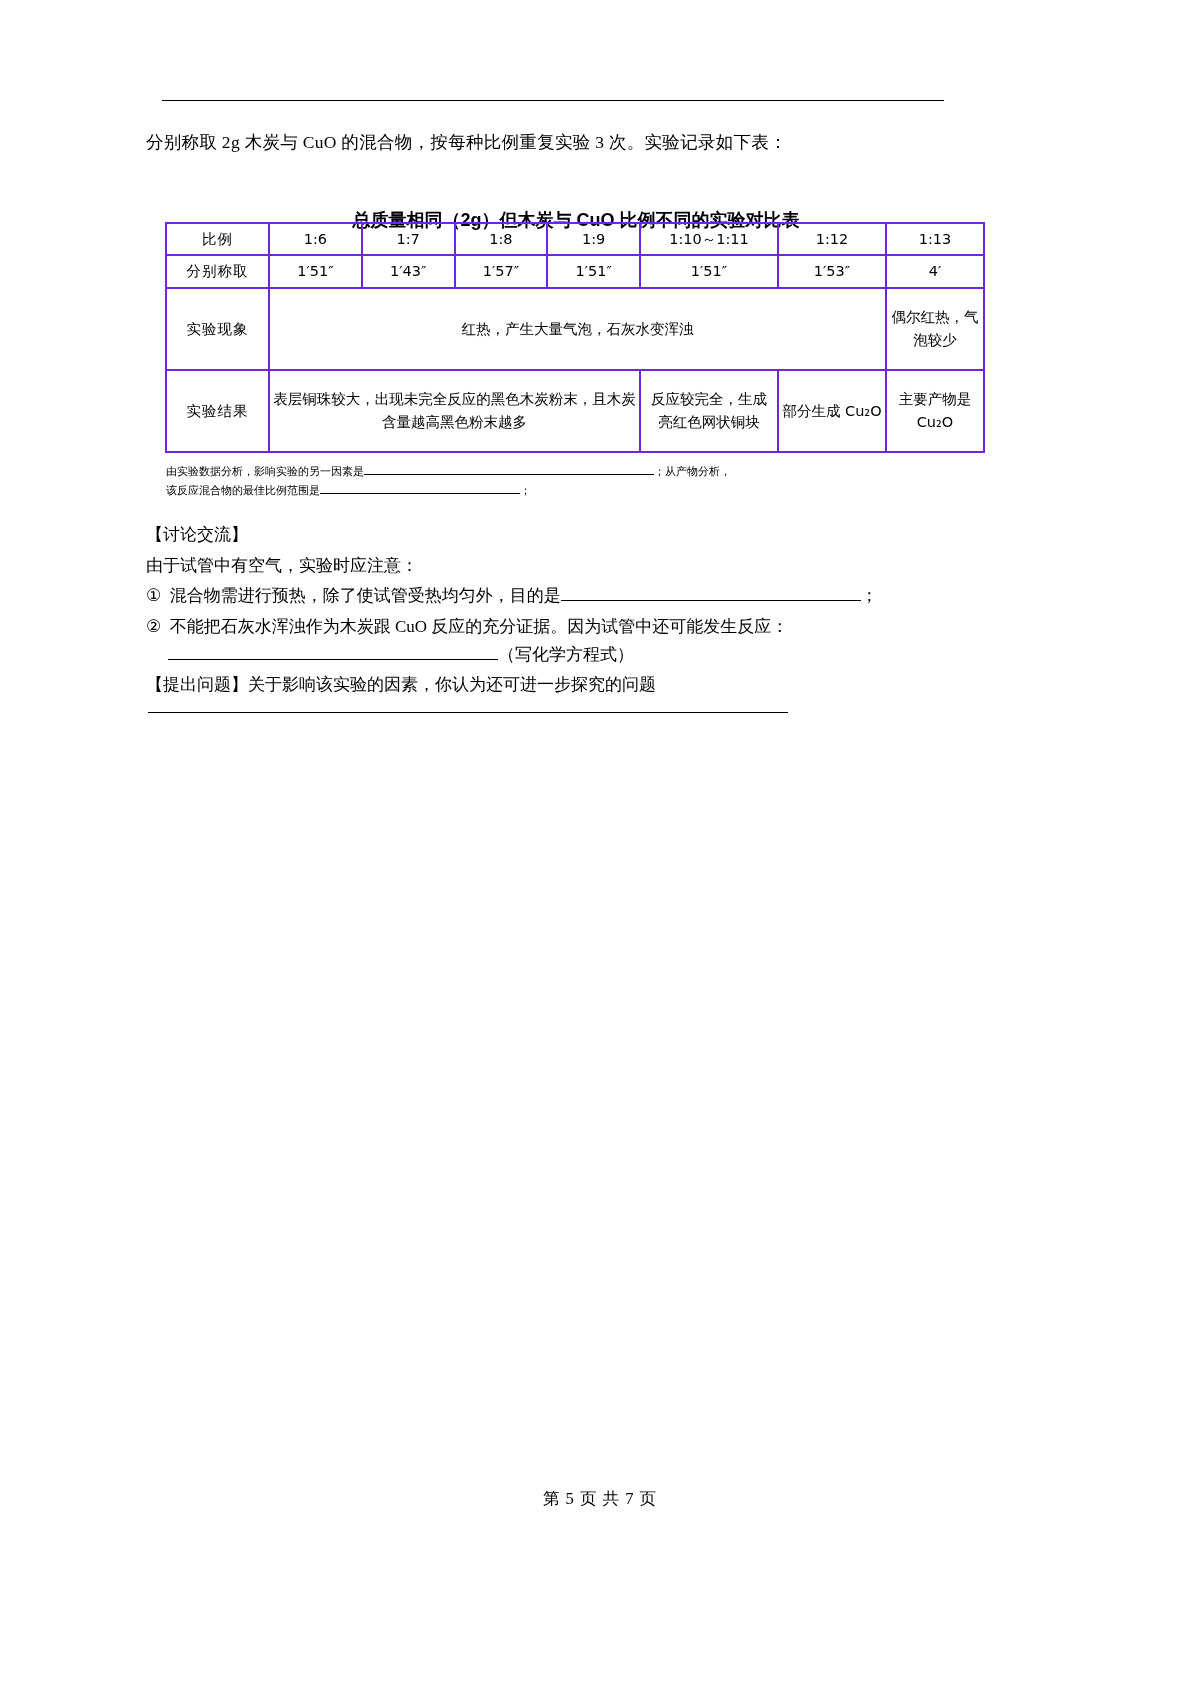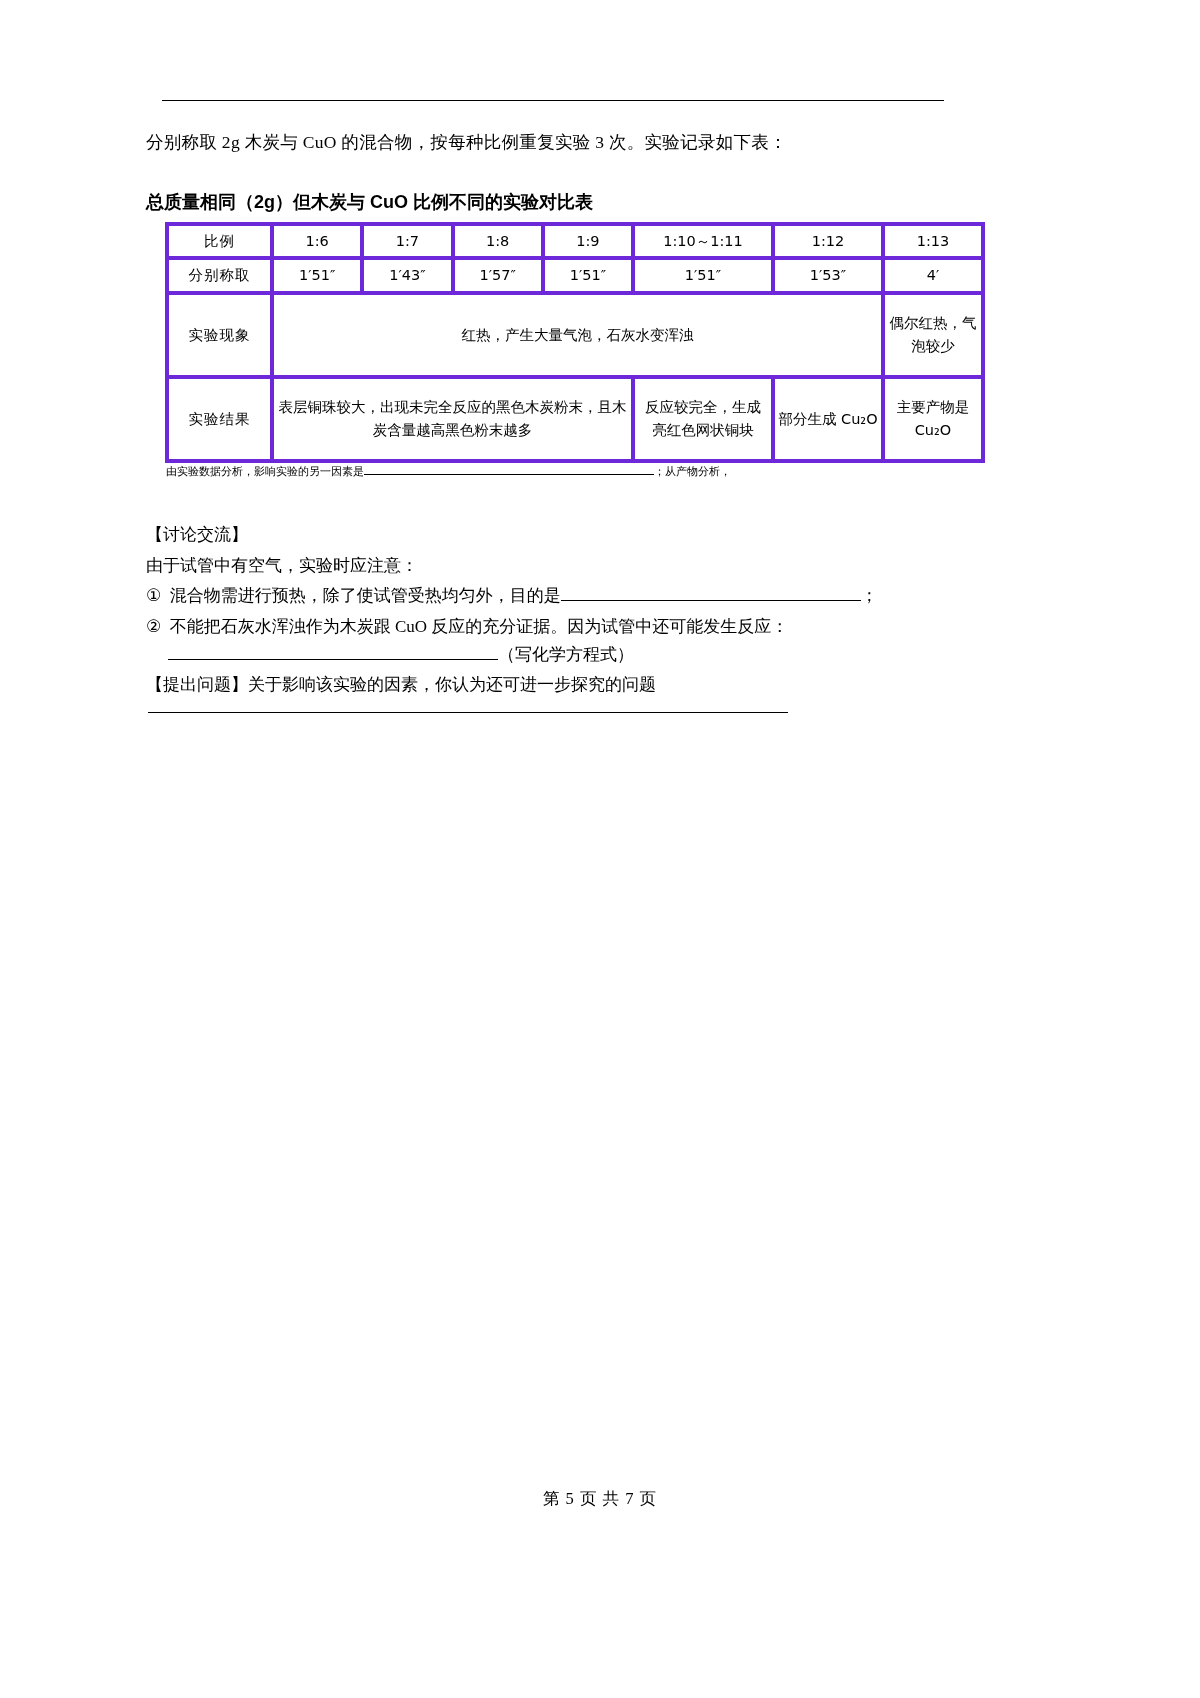--- a/index.html
+++ b/index.html
@@ -33,37 +33,38 @@
     left: 146px;
     top: 128px;
     width: 830px;
     font-size: 17.5px;
     line-height: 1.6;
     letter-spacing: 0.3px;
   }
   .table-title {
     position: absolute;
     left: 146px;
-    top: 190px;
+    top: 208px;
     width: 860px;
+    text-align: center;
     font-size: 18px;
     font-weight: bold;
     font-family: "Liberation Sans", "DejaVu Sans", sans-serif;
   }
   table.exp {
     position: absolute;
     left: 165px;
     top: 222px;
     border-collapse: collapse;
     width: 820px;
     font-family: "DejaVu Sans", "Liberation Sans", sans-serif;
     font-size: 14.5px;
   }
   table.exp td {
-    border: 4px solid #6d28d9;
+    border: 2px solid #6d28d9;
     text-align: center;
     vertical-align: middle;
     padding: 4px 3px;
     line-height: 1.55;
   }
   .rowhead {
     width: 95px;
     letter-spacing: 1px;
   }
   .ratio-cell { font-family: "DejaVu Sans", sans-serif; }
@@ -164,20 +165,23 @@
         <td style="width:100px;">部分生成 Cu₂O</td>
         <td style="width:90px;">主要产物是 Cu₂O</td>
       </tr>
     </tbody>
   </table>
 
   <div class="q-block">
     <div class="q-line indent">
       <span>由实验数据分析，影响实验的另一因素是</span><span class="blank-long" style="width:290px;"></span><span>；从产物分析，</span>
     </div>
+    <div class="q-line indent">
+      <span>该反应混合物的最佳比例范围是</span><span class="blank-long" style="width:200px;"></span><span>；</span>
+    </div>
   </div>
 
   <div class="section s-discuss">【讨论交流】</div>
 
   <div class="section s-note">由于试管中有空气，实验时应注意：</div>
 
   <div class="section s-item1">
     <span class="num-circle">①</span>&nbsp;&nbsp;<span>混合物需进行预热，除了使试管受热均匀外，目的是</span><span class="blank-long" style="width:300px;"></span><span>；</span>
   </div>
 

